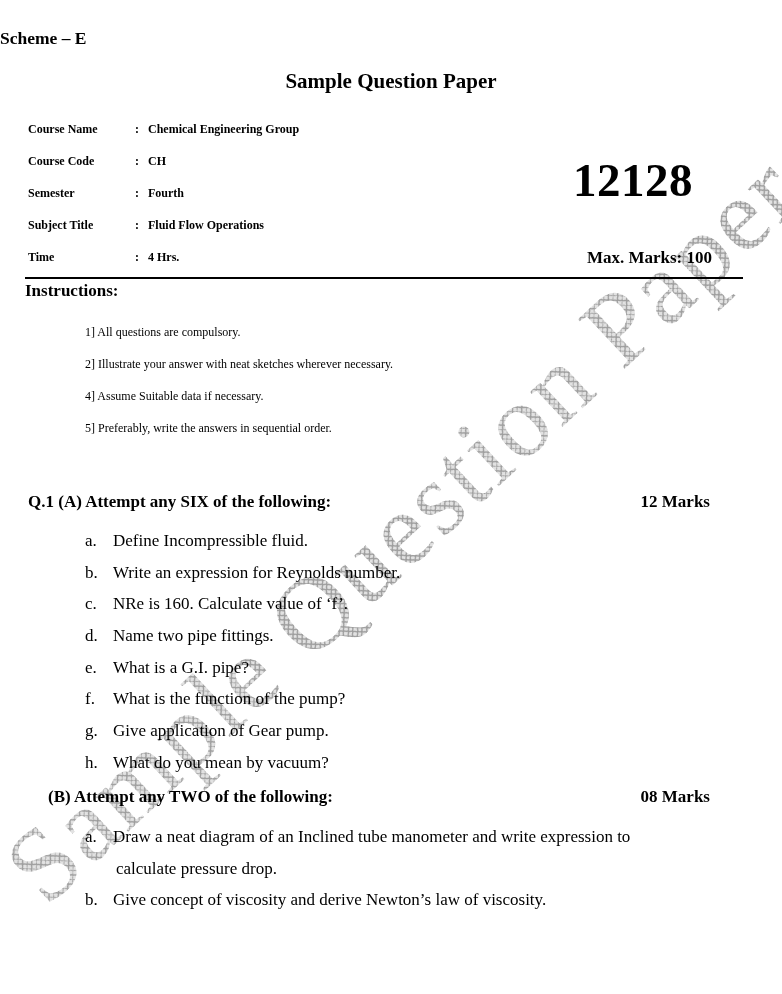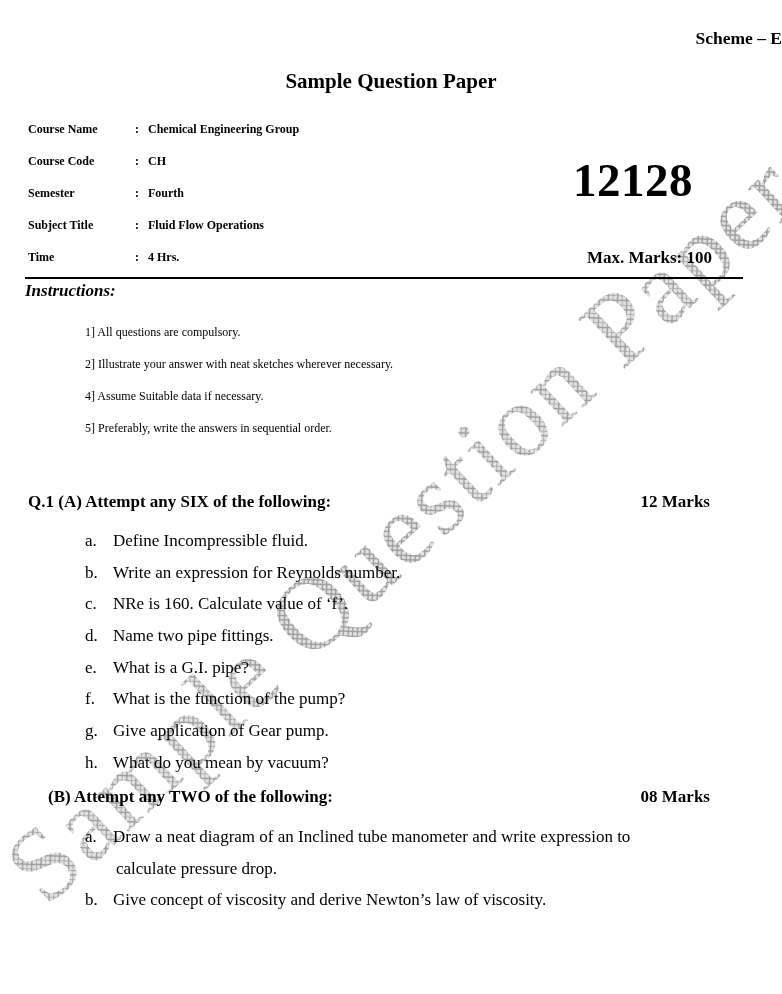--- a/index.html
+++ b/index.html
@@ -36,21 +36,21 @@
       background-clip: text;
       color: transparent;
     }
   }
 
   .content { position: absolute; inset: 0; z-index: 1; }
 
   
   .scheme-line {
     position: absolute; top: 30px; left: 0; width: 100%;
-    text-align: right; font-weight: bold; font-size: 17.5px; line-height: 17.5px;
+    text-align: left; font-weight: bold; font-size: 17.5px; line-height: 17.5px;
   }
   .paper-title {
     position: absolute; top: 71px; left: 0; width: 100%;
     text-align: center; font-weight: bold; font-size: 21px; line-height: 21px;
   }
 
   
   .meta { position: absolute; top: 113px; left: 28px; font-size: 12px; font-weight: bold; }
   .meta-row { height: 32px; line-height: 32px; white-space: nowrap; }
   .meta-label { display: inline-block; width: 107px; }
@@ -64,21 +64,21 @@
     font-size: 17px; line-height: 17px; font-weight: bold;
   }
   .rule {
     position: absolute; top: 277px; left: 25px; width: 718px;
     border-top: 2px solid #000;
   }
 
   
   .ins-heading {
     position: absolute; top: 282px; left: 25px;
-    font-size: 17px; line-height: 17px; font-weight: bold; font-style: italic;
+    font-size: 17px; line-height: 17px; font-weight: bold;
   }
   .ins-list { position: absolute; top: 316px; left: 85px; font-size: 12px; }
   .ins-item { height: 32px; line-height: 32px; white-space: nowrap; }
 
   
   .q-heading {
     position: absolute; right: 72px;
     display: flex; justify-content: space-between;
     font-size: 17px; line-height: 17px; font-weight: bold; white-space: nowrap;
   }

